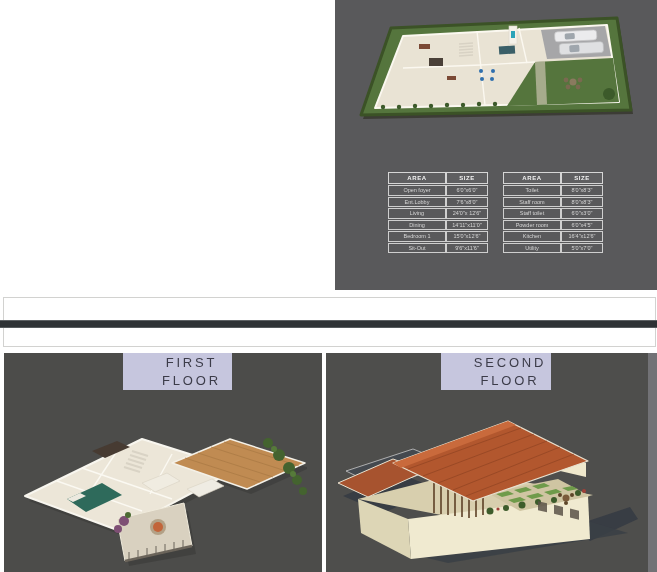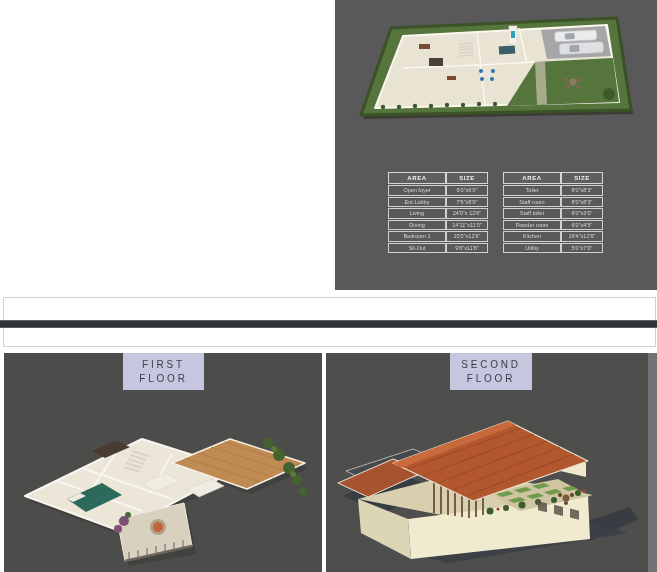--- a/index.html
+++ b/index.html
@@ -26,23 +26,23 @@
                background:linear-gradient(#5d6164 0 1px,#2f3336 1px 7px,#565b5e 7px 8px);}
 
   
   .floor-panel{position:absolute;top:353px;height:219px;overflow:hidden;}
   .panel-first{left:4px;width:318px;background:#4c4c4a;}
   .panel-second{left:326px;width:322px;background:#4e4e4c;}
   .right-strip{position:absolute;left:648px;top:353px;width:9px;height:219px;background:#727276;}
 
   .floor-label{position:absolute;top:0;height:37px;background:#c6c6de;color:#3c3c49;
                display:flex;flex-direction:column;align-items:center;justify-content:center;
-               font-size:10px;letter-spacing:2.8px;line-height:1.35;}
+               font-size:13px;letter-spacing:2.8px;line-height:1.35;padding-left:28px;}
   .panel-first .floor-label{left:119px;width:81px;}
-  .panel-second .floor-label{left:124px;width:82px;}
+  .panel-second .floor-label{left:115px;width:82px;}
 
   .ff-render{position:absolute;left:18px;top:58px;width:285px;height:155px;}
   .sf-render{position:absolute;left:12px;top:48px;width:300px;height:162px;}
 </style>
 </head>
 <body>
 
 <div id="canvas">
 
   <div class="sheet-top">

